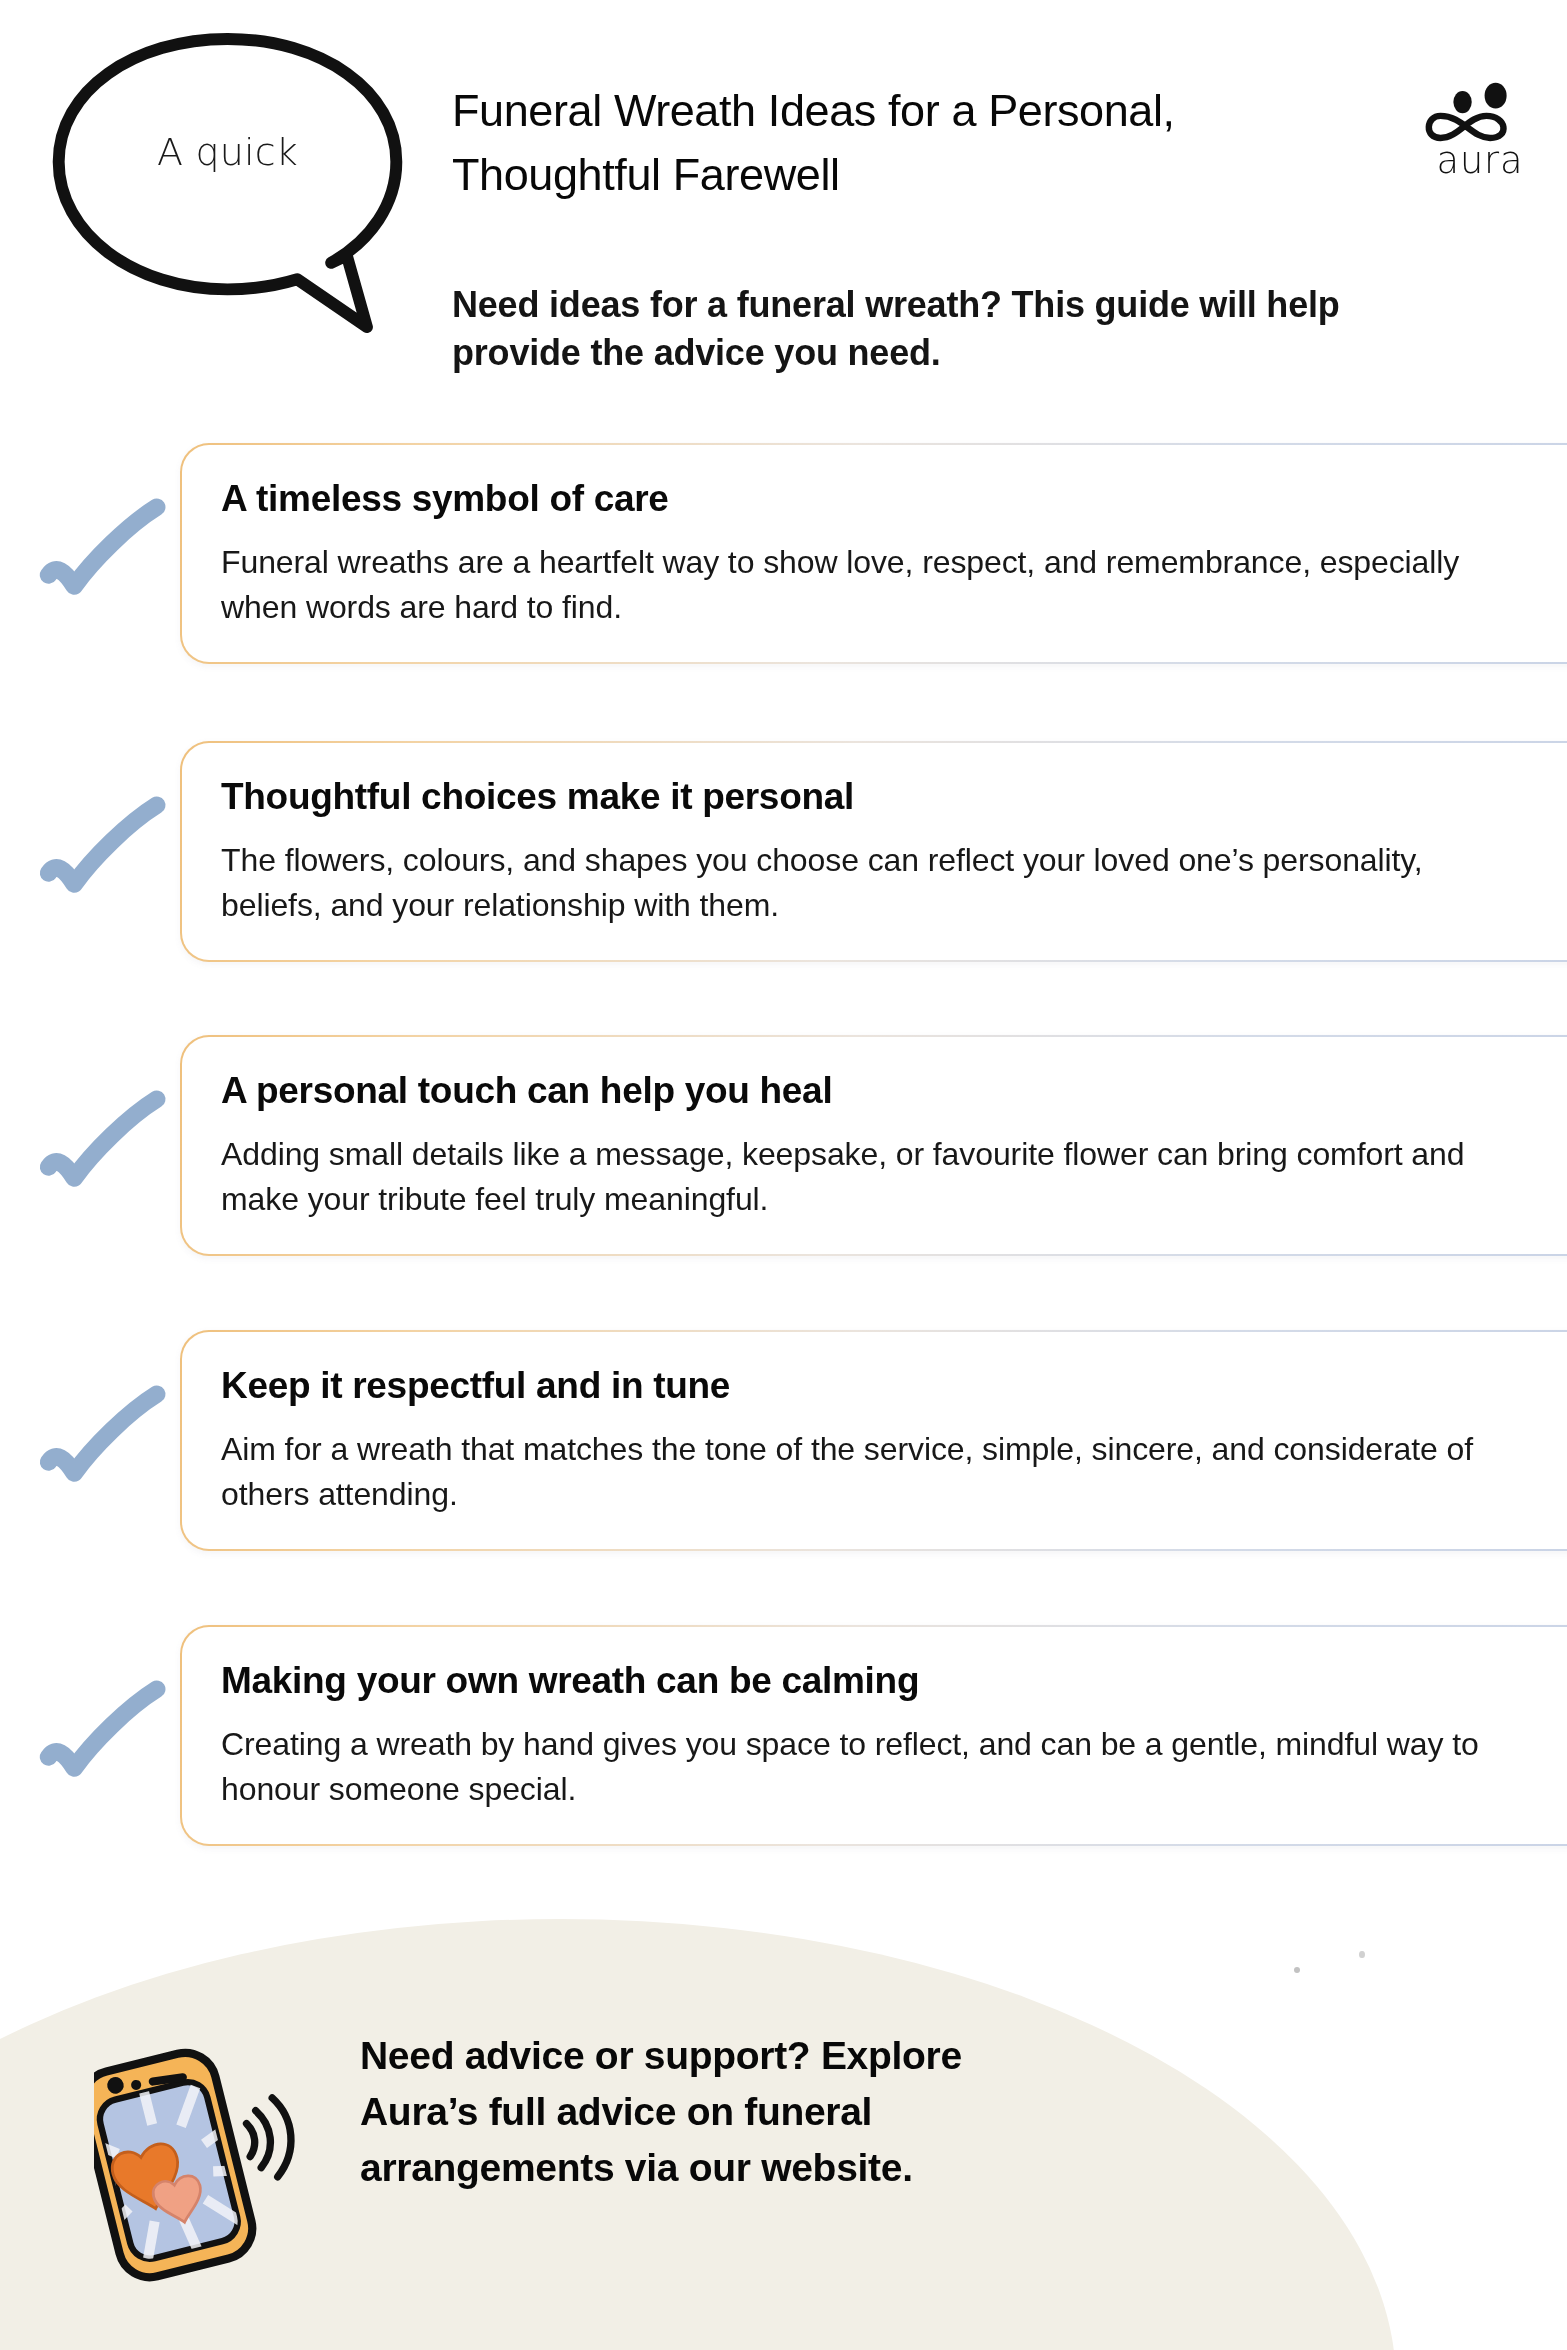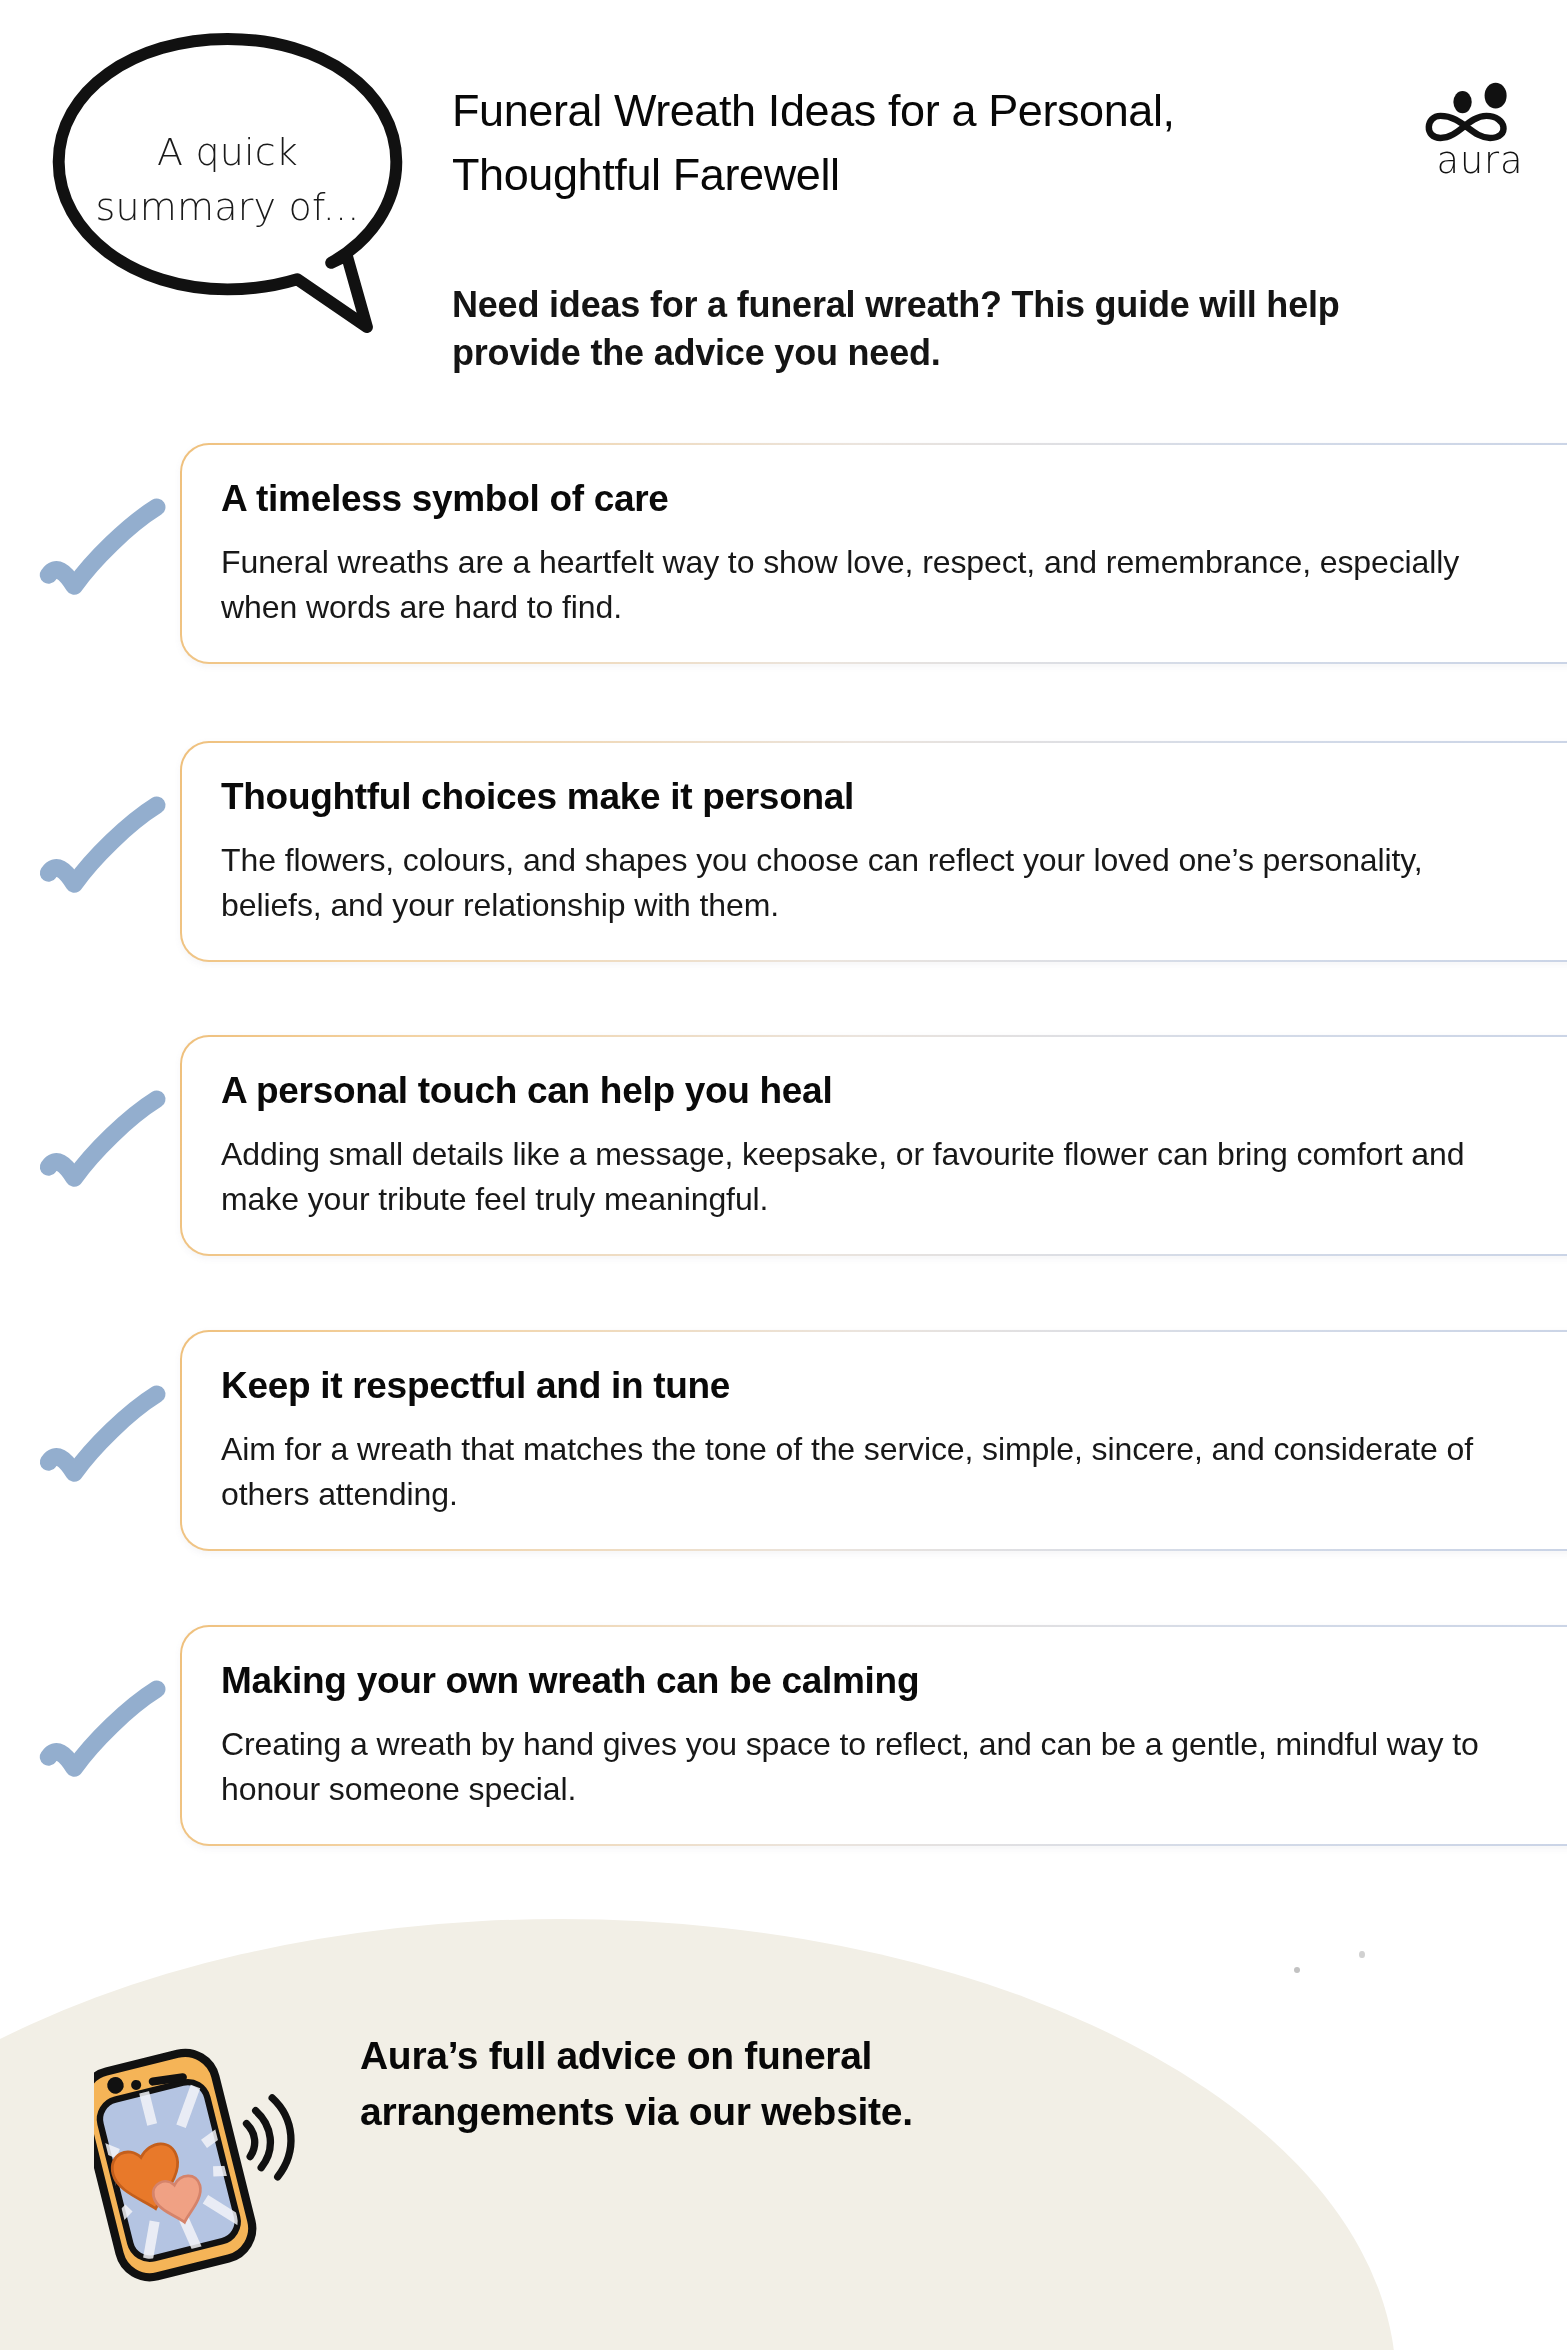--- a/index.html
+++ b/index.html
@@ -161,21 +161,20 @@
                  C 384 196, 356 236, 313 260
                  L 330 252
                  L 352 330
                  L 276 278
                  C 253 285, 227 289, 200 289
                  C 98 289, 16 228, 16 150
                  C 16 72, 98 16, 200 16 Z" fill="#ffffff" stroke="#111111" stroke-width="13" stroke-linejoin="round"></path>
       </svg>
       <div class="bubble-text">
         <div>A quick</div>
-        <div>summary of...</div>
       </div>
     </div>
 
     <div class="title">Funeral Wreath Ideas for a Personal, Thoughtful Farewell</div>
     <div class="subtitle">Need ideas for a funeral wreath? This guide will help provide the advice you need.</div>
 
     <div class="logo">
       <svg viewBox="0 0 126 110" xmlns="http://www.w3.org/2000/svg">
 
         <path d="M20 38 C 4 38, 2 62, 20 62 C 40 62, 50 38, 70 38 C 92 38, 96 62, 74 62 C 54 62, 44 38, 20 38 Z" fill="none" stroke="#111111" stroke-width="7" stroke-linecap="round"></path>
@@ -295,19 +294,20 @@
 
         <g fill="none" stroke="#111111" stroke-width="8" stroke-linecap="round">
           <path d="M176 88 C 194 104, 198 130, 182 150"></path>
           <path d="M194 74 C 218 96, 222 132, 200 160"></path>
           <path d="M166 102 C 176 112, 178 126, 170 138"></path>
         </g>
       </svg>
     </div>
 
     <div class="footer-text">
+      <span>Need advice or support? Explore</span>
       <span>Aura’s full advice on funeral</span>
       <span>arrangements via our website.</span>
     </div>
   </div>
 
 </div>
 
 
 </body></html>

